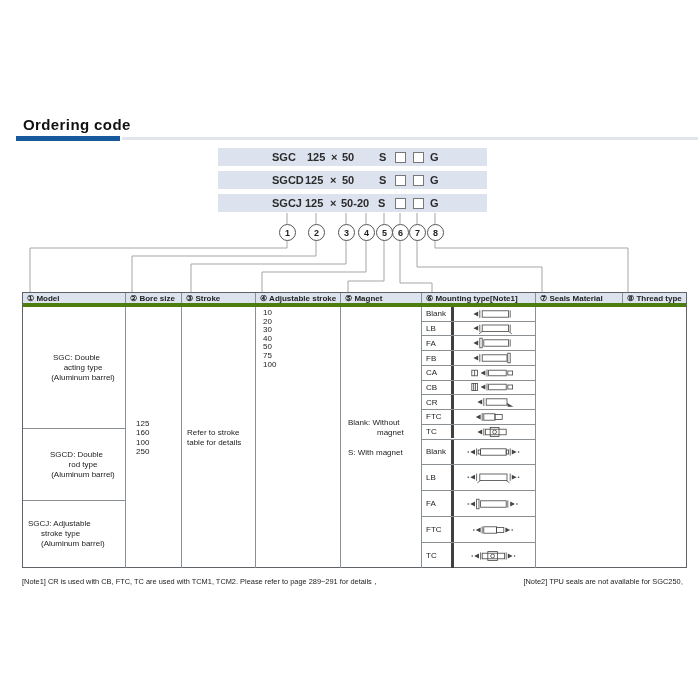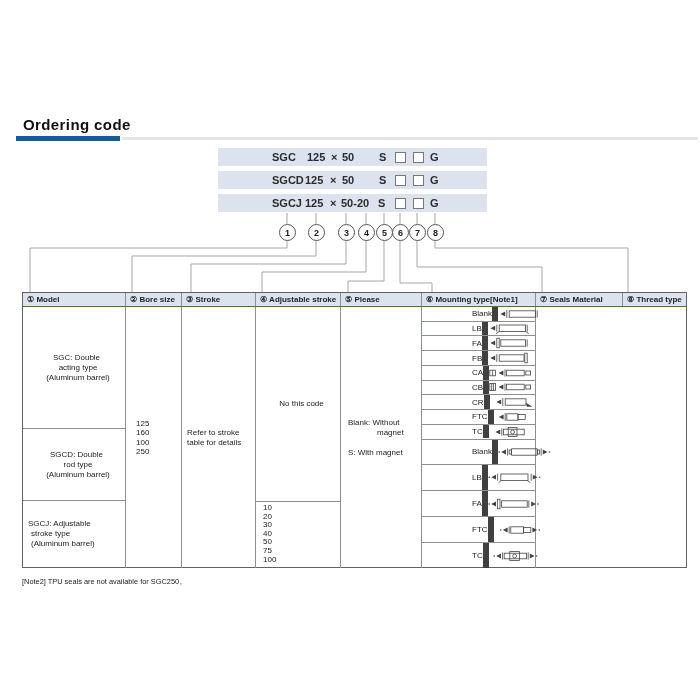--- a/index.html
+++ b/index.html
@@ -12,33 +12,33 @@
   .title-line{left:122px;top:137px;width:576px;height:3px;background:#e1e5ec;}
   
   .band{left:218px;top:0;width:269px;height:18px;background:#dce3ee;font-size:11px;font-weight:bold;color:#2b2b2b;}
   .band span{position:absolute;line-height:18px;white-space:nowrap;}
   .bx{position:absolute;top:4px;width:9px;height:9px;border:1.2px solid #777;background:#fff;}
   
   .circ{width:15px;height:15px;border:1.4px solid #555;border-radius:50%;background:#fff;
         font-size:9px;font-weight:bold;color:#222;display:flex;align-items:center;justify-content:center;top:224px;}
   
   #otable{left:22px;top:292px;width:665px;height:276px;border:1px solid #5f6368;box-sizing:border-box;font-size:8px;}
-  .hrow{position:absolute;left:0;top:0;width:100%;height:14px;background:#dce3ee;border-bottom:1px solid #4d7c0f;box-sizing:border-box;display:flex;}
+  .hrow{position:absolute;left:0;top:0;width:100%;height:14px;background:#dce3ee;border-bottom:4px solid #4d7c0f;box-sizing:border-box;display:flex;}
   .hcell{height:100%;display:flex;align-items:center;padding-left:4px;font-weight:bold;box-sizing:border-box;border-right:1px solid #8a8f94;white-space:nowrap;overflow:hidden;}
   .hcell:last-child{border-right:none;}
   .col{position:absolute;top:14px;height:261px;box-sizing:border-box;border-right:1px solid #8a8f94;}
   .col.last{border-right:none;}
   .cell{box-sizing:border-box;}
   .bb{border-bottom:1px solid #8a8f94;text-align:center;}
   .vcenter{display:flex;flex-direction:column;justify-content:center;}
   .mline{line-height:10px;white-space:nowrap;}
-  .ind{margin-left:3px;}
+  .ind{margin-left:13px;}
   .mrow{display:flex;border-bottom:1px solid #8a8f94;box-sizing:border-box;flex:1;min-height:0;}
   .mrow.nb{border-bottom:none;}
-  .mcode{width:32px;border-right:6px solid #404040;box-sizing:border-box;display:flex;align-items:center;padding-left:4px;margin-left:46px;}
+  .mcode{width:32px;border-right:3px solid #404040;box-sizing:border-box;display:flex;align-items:center;padding-left:4px;}
   .mico{flex:1;display:flex;align-items:center;justify-content:center;}
   svg.cyl{stroke:#444;fill:none;stroke-width:1;}
   svg.cyl .f{fill:#444;stroke:none;}
   
   .footnote{left:22px;top:577px;width:666px;display:flex;justify-content:space-between;font-size:7.4px;color:#222;white-space:nowrap;}
   .lines-svg{left:0;top:0;}
 </style>
 </head>
 <body>
 
@@ -109,21 +109,21 @@
   <div class="abs circ" style="left:409px">7</div>
   <div class="abs circ" style="left:427px">8</div>
 
   <div class="abs" id="otable">
 
     <div class="hrow">
       <div class="hcell" style="width:103px">① Model</div>
       <div class="hcell" style="width:56px">② Bore size</div>
       <div class="hcell" style="width:74px">③ Stroke</div>
       <div class="hcell" style="width:85px">④ Adjustable stroke</div>
-      <div class="hcell" style="width:81px">⑤ Please</div>
+      <div class="hcell" style="width:81px">⑤ Magnet</div>
       <div class="hcell" style="width:114px">⑥ Mounting type[Note1]</div>
       <div class="hcell" style="width:87px">⑦ Seals Material</div>
       <div class="hcell" style="width:63px">⑧ Thread type</div>
     </div>
 
     <div class="col" style="left:0;width:103px">
       <div class="cell bb vcenter" style="height:122px;padding-left:5px">
         <div class="mline">SGC: Double</div>
         <div class="mline ind">acting type</div>
         <div class="mline ind">(Aluminum barrel)</div>
@@ -146,23 +146,20 @@
       <div class="mline" style="line-height:9.5px">100</div>
       <div class="mline" style="line-height:9.5px">250</div>
     </div>
 
     <div class="col vcenter" style="left:159px;width:74px;padding-left:5px">
       <div class="mline">Refer to stroke</div>
       <div class="mline">table for details</div>
     </div>
 
     <div class="col" style="left:233px;width:85px">
-      <div class="cell bb vcenter" style="height:195px;padding-left:7px">
-        <div class="mline">No this code</div>
-      </div>
       <div class="cell" style="height:66px;padding-left:7px;padding-top:2px">
         <div class="mline" style="line-height:8.6px">10</div>
         <div class="mline" style="line-height:8.6px">20</div>
         <div class="mline" style="line-height:8.6px">30</div>
         <div class="mline" style="line-height:8.6px">40</div>
         <div class="mline" style="line-height:8.6px">50</div>
         <div class="mline" style="line-height:8.6px">75</div>
         <div class="mline" style="line-height:8.6px">100</div>
       </div>
     </div>
@@ -359,16 +356,17 @@
               </svg>
           </div>
         </div>
       </div>
     </div>
 
 
   </div>
 
   <div class="abs footnote">
+    <span>[Note1] CR is used with CB, FTC, TC are used with TCM1, TCM2. Please refer to page 289~291 for details，</span>
     <span>[Note2] TPU seals are not available for SGC250。</span>
   </div>
 
 </div>
 
 </body></html>

